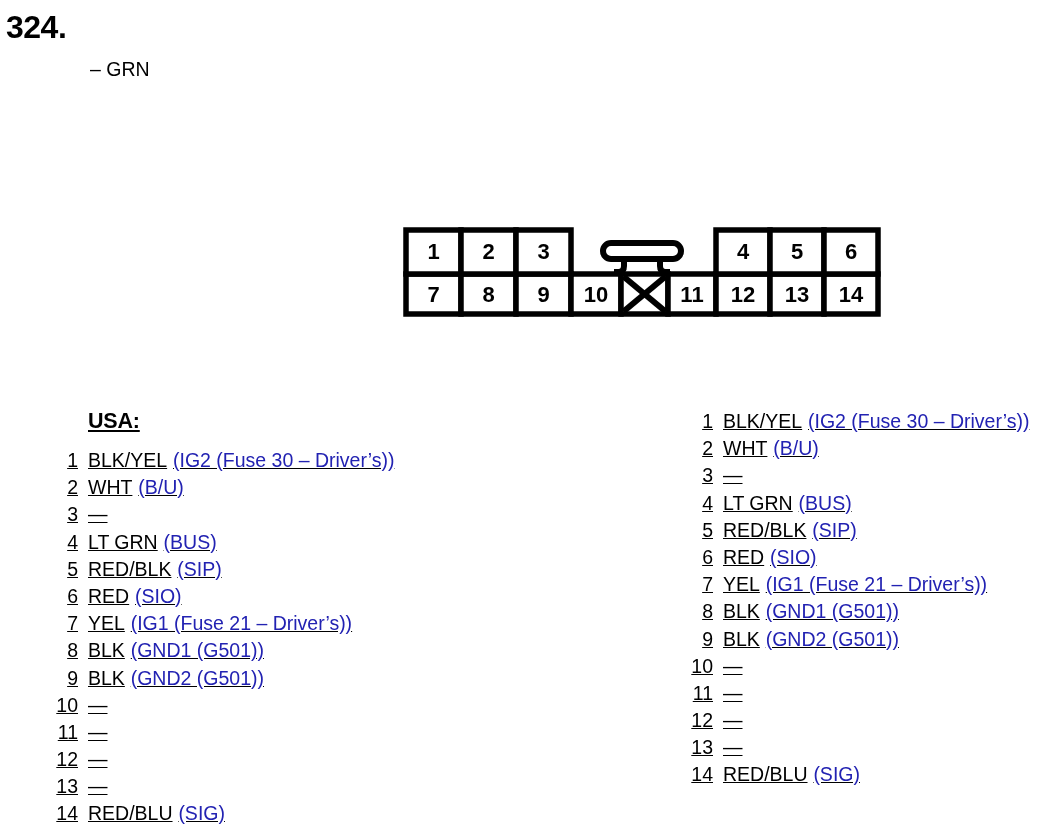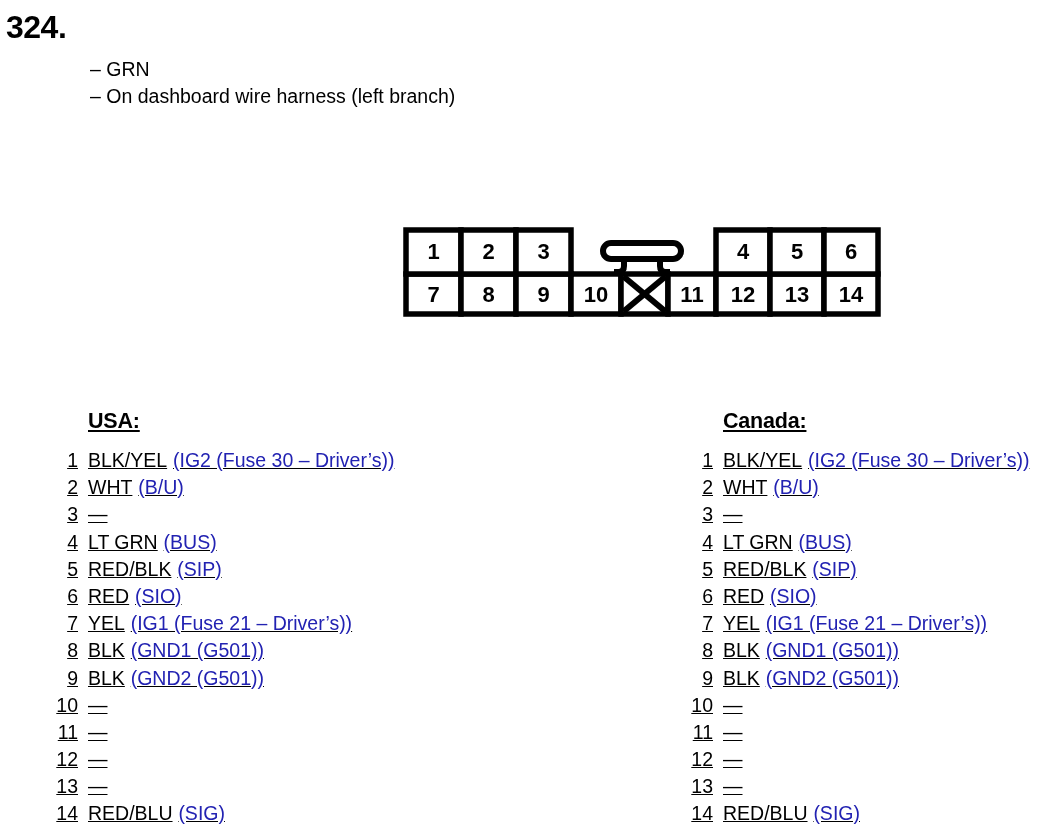--- a/index.html
+++ b/index.html
@@ -47,21 +47,20 @@
 </style>
 </head>
 <body>
 
 <div class="heading">
   <span class="num">324.</span>
 </div>
 
 <div class="notes">
   <div class="note-line">– GRN</div>
-  <div class="note-line">– On dashboard wire harness (left branch)</div>
 </div>
 
 <div class="connector">
   <svg width="478" height="92" viewBox="0 0 478 92">
     <g fill="#ffffff" stroke="#000000" stroke-width="5.5">
 
       <rect x="3" y="47" width="55" height="40"></rect>
       <rect x="58" y="47" width="55" height="40"></rect>
       <rect x="113" y="47" width="55" height="40"></rect>
       <rect x="168" y="47" width="50" height="40"></rect>
@@ -178,21 +177,20 @@
       <span class="ps"></span>
     </div>
   <div class="pin-row">
       <span class="pn">14</span>
       <span class="pw">RED/BLU</span>
       <span class="ps">(SIG)</span>
     </div>
 </div>
 
 <div class="pin-col canada">
-  <div class="col-header">Canada:</div>
   <div class="pin-row">
       <span class="pn">1</span>
       <span class="pw">BLK/YEL</span>
       <span class="ps">(IG2 (Fuse 30 – Driver’s))</span>
     </div>
   <div class="pin-row">
       <span class="pn">2</span>
       <span class="pw">WHT</span>
       <span class="ps">(B/U)</span>
     </div>

